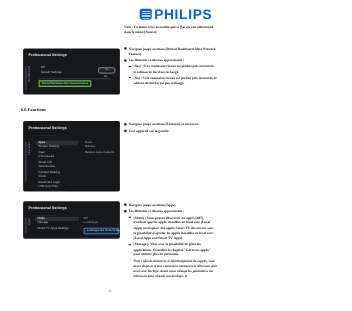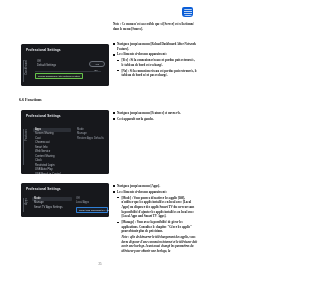--- a/index.html
+++ b/index.html
@@ -116,20 +116,21 @@
     text-align:center;font-size:3px;color:#555;
   }
 </style>
 </head>
 <body>
 
 <div class="page">
 
   <div class="logo">
     <div class="logo-shield"></div>
+    <div class="logo-word">PHILIPS</div>
   </div>
 
   <div class="note-top">
     <span>Note : Ce menu n'est accessible que si [Server] est sélectionné dans le menu [Source].</span>
   </div>
 
   <div class="bullets" style="left:113px;top:42px;width:84px;">
     <div class="bullet">
       <div class="bdot"></div>
       <div class="btext b">Naviguez jusqu'au menu [Reload Dashboard After Network Feature].</div>

